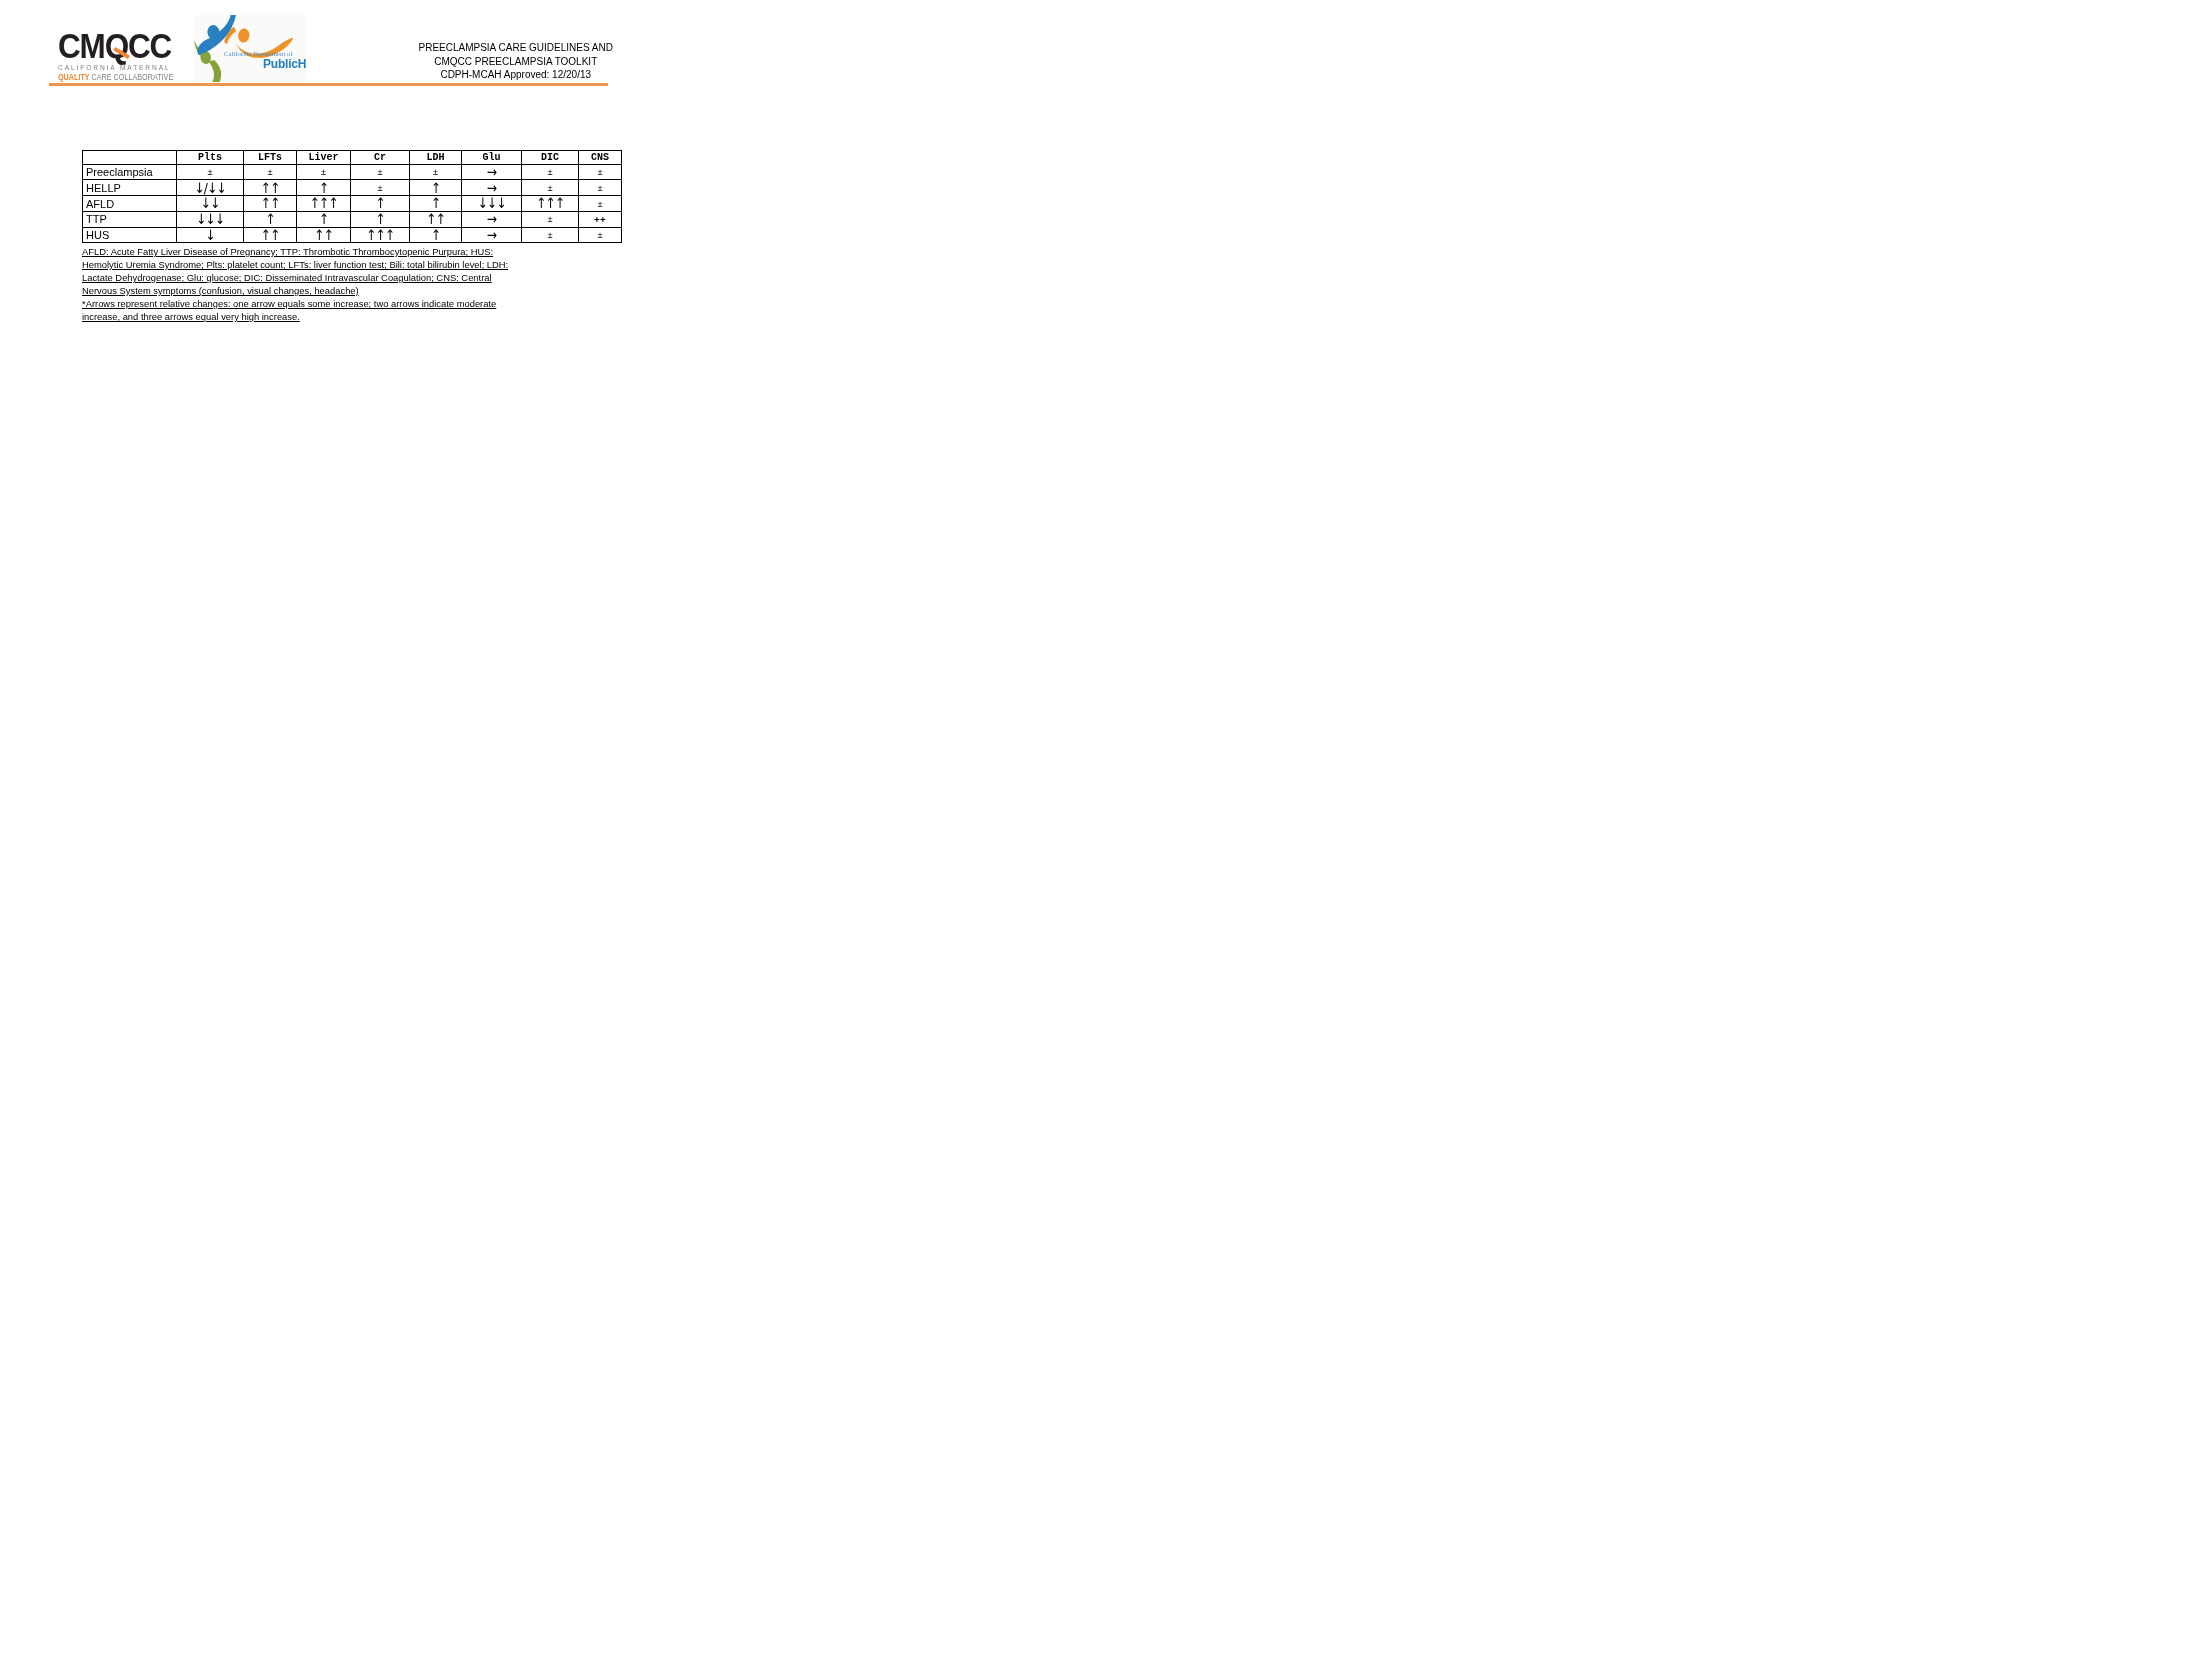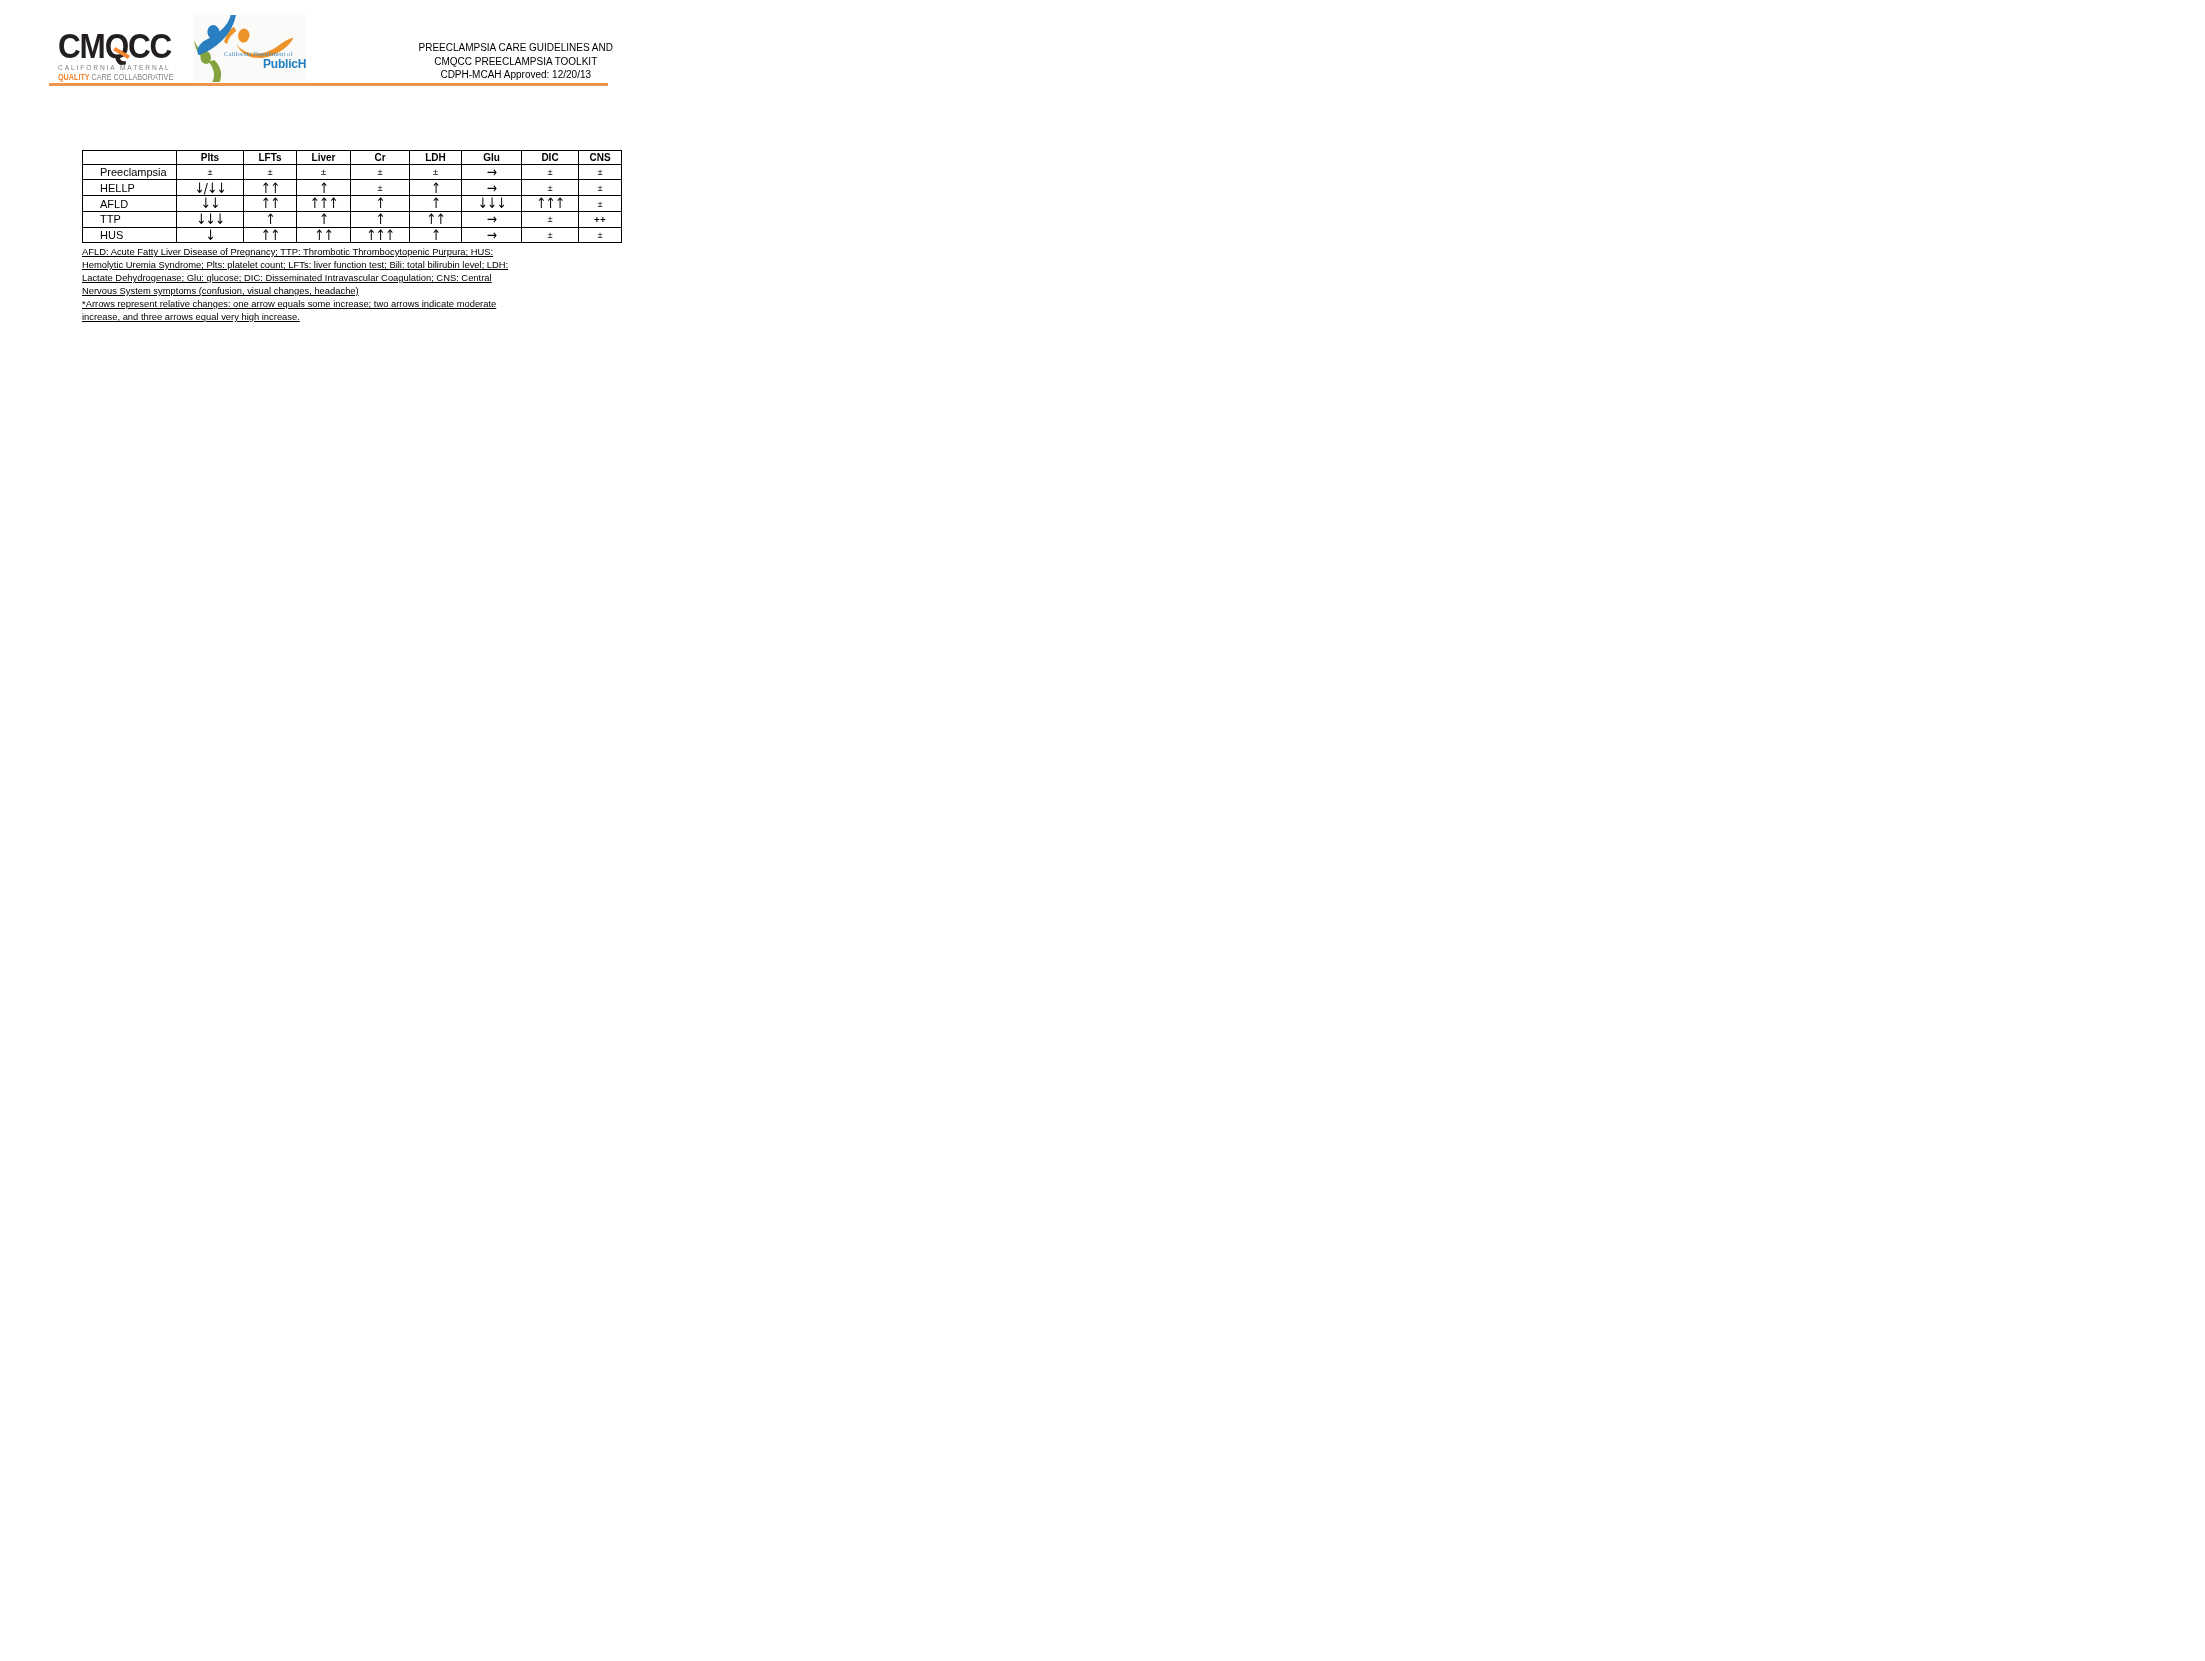--- a/index.html
+++ b/index.html
@@ -52,23 +52,23 @@
   
   .orange-bar{position:absolute;left:49px;top:83px;width:559px;height:3.1px;background:var(--bar-orange);}
 
   
   .title{position:absolute;left:82px;top:99px;font-size:12.3px;line-height:16.5px;white-space:nowrap;}
 
   
   .table-wrap{position:absolute;left:82px;top:150px;}
   table{border-collapse:collapse;table-layout:fixed;border:1.3px solid #000;}
   th,td{border:0.7px solid #000;padding:0;text-align:center;vertical-align:middle;overflow:visible;}
-  thead th{font-size:10px;font-weight:bold;height:12.8px;}
+  thead th{font-size:10px;font-weight:bold;height:12.8px;font-family:Liberation Mono, monospace;}
   tbody td{height:14.7px;}
-  td.rowlabel{text-align:left;padding-left:17px;font-size:11px;}
+  td.rowlabel{text-align:left;padding-left:3px;font-size:11px;}
   td .pm{font-size:9.3px;display:inline-block;}
   td .plus{font-size:9.7px;letter-spacing:0.4px;font-weight:bold;display:inline-block;}
   td .arrows{
     font-family:"DejaVu Sans", sans-serif;font-size:12.3px;line-height:1;
     display:inline-block;transform:scaleY(1.18);letter-spacing:-0.9px;
   }
 
   
   .footnotes{position:absolute;left:82px;top:245px;font-size:9.4px;line-height:13px;white-space:nowrap;text-decoration:underline;}
 </style>

